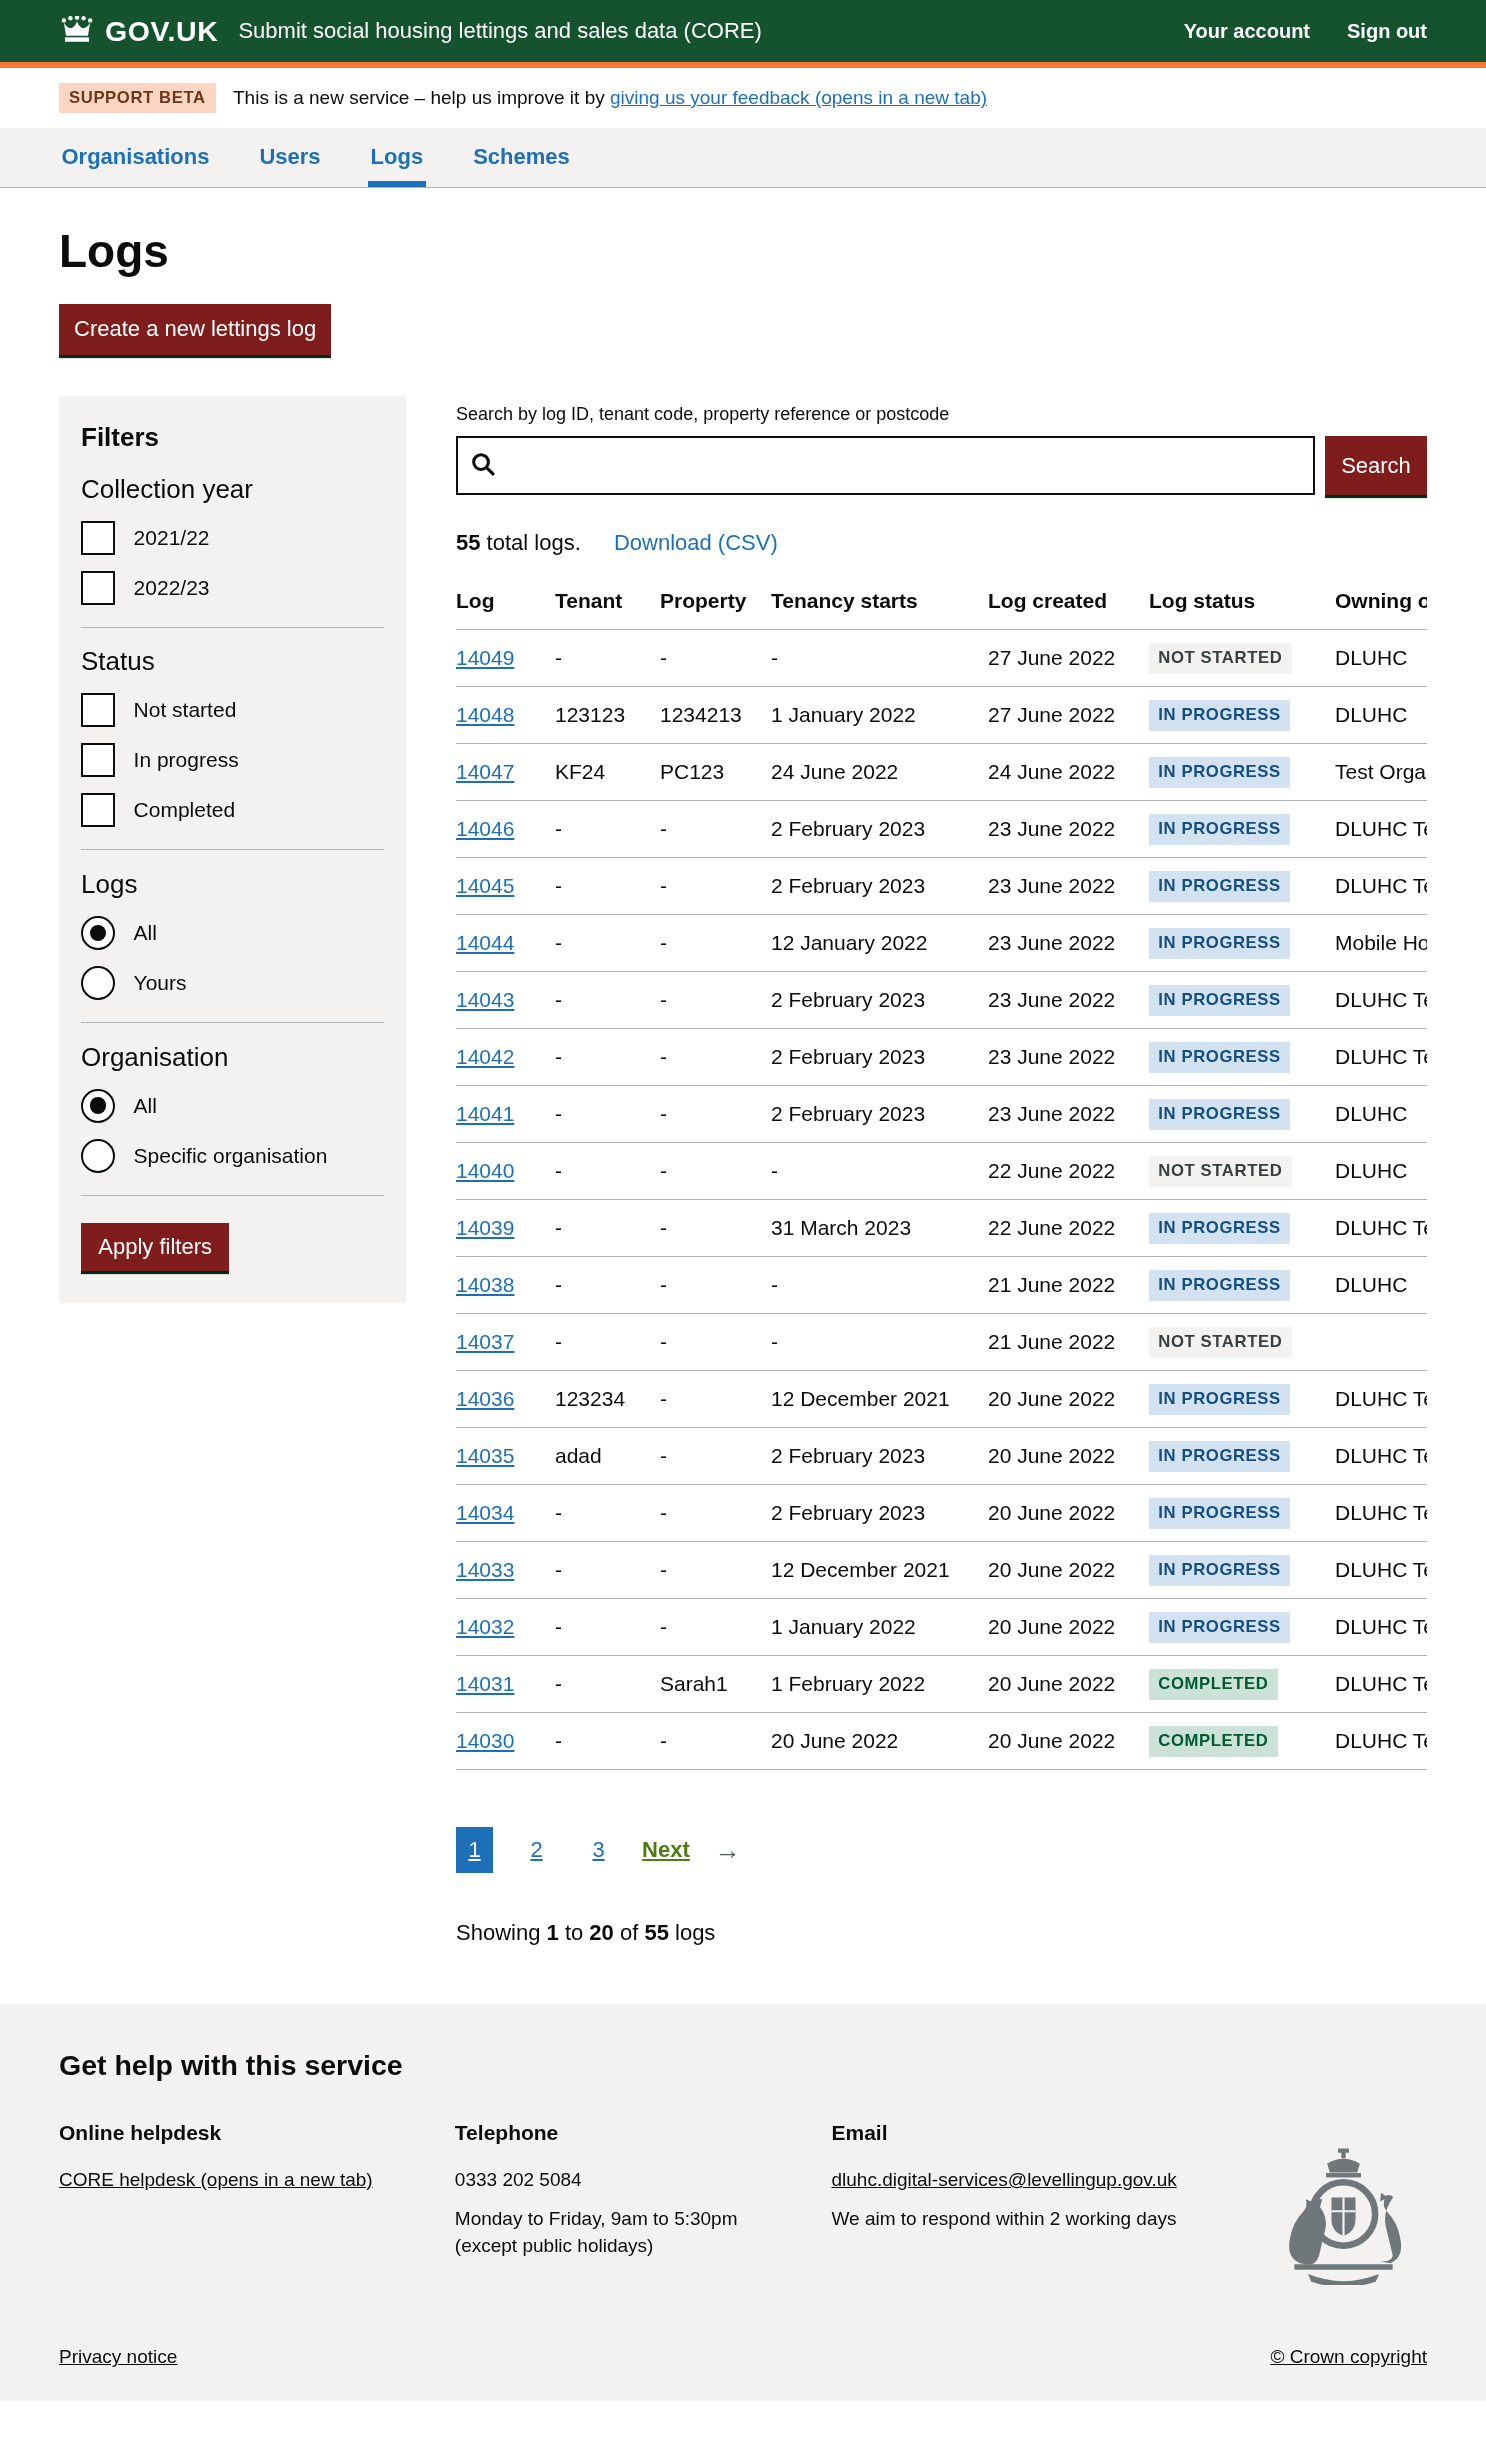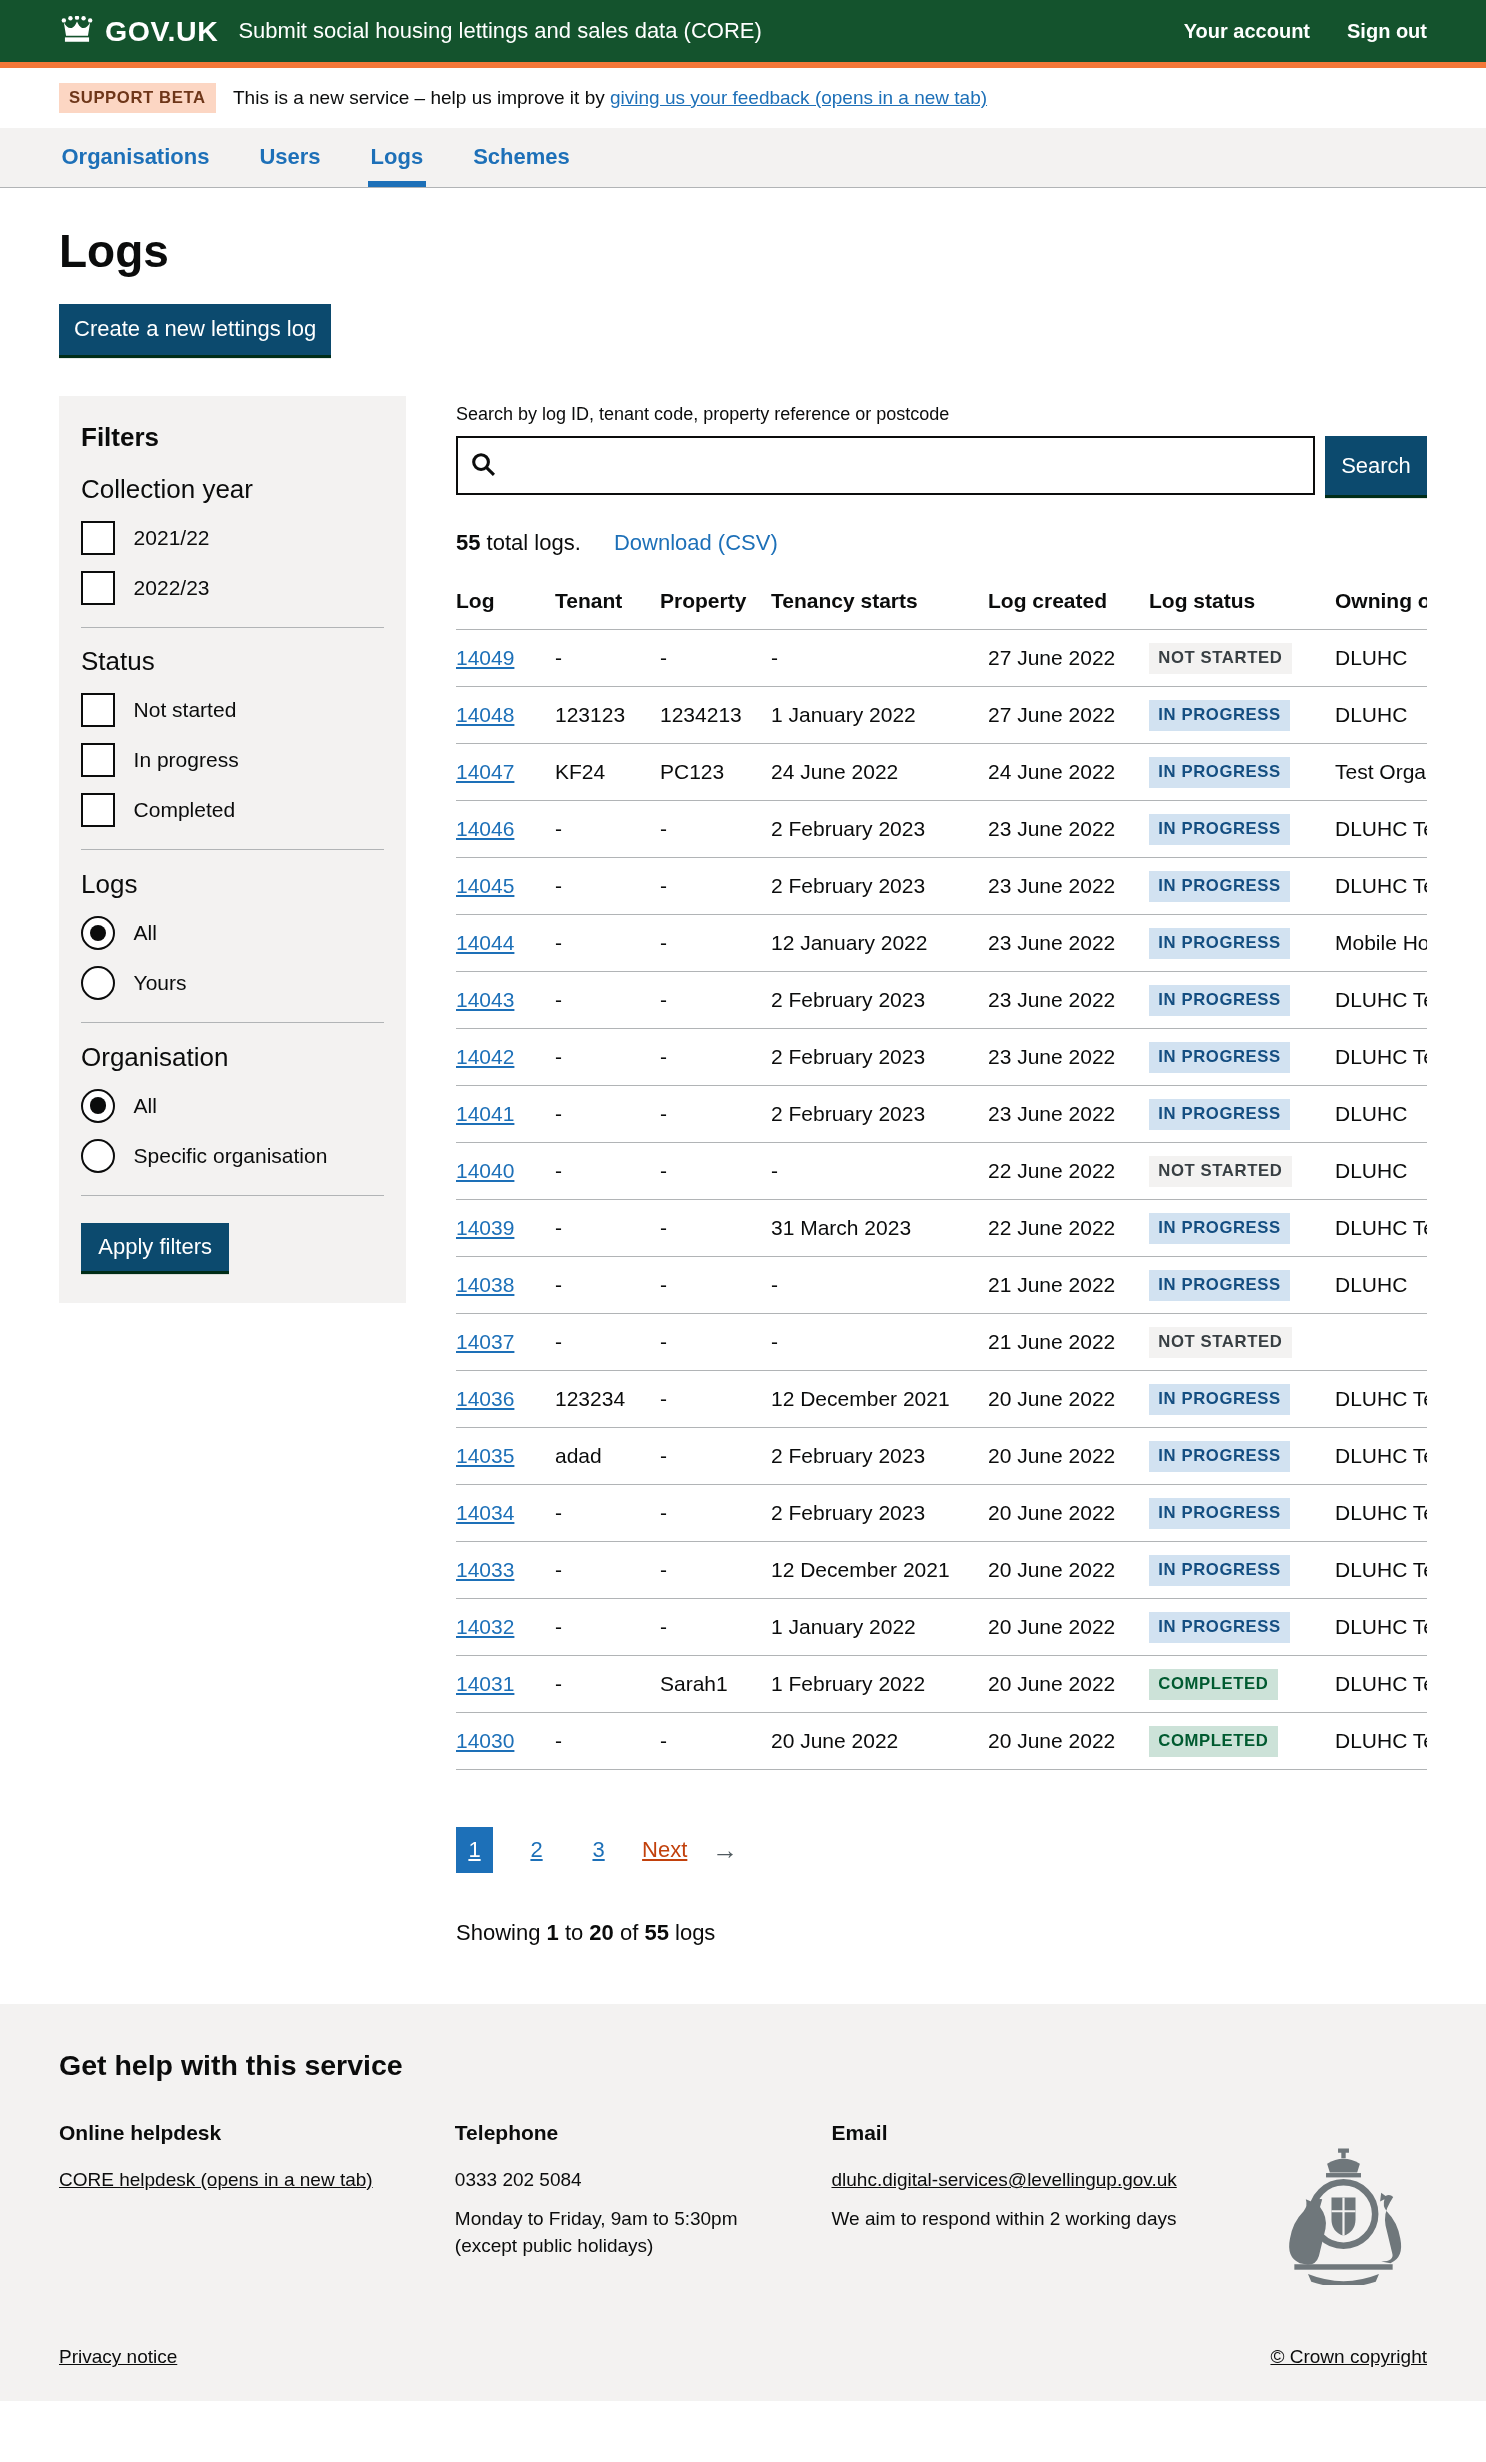--- a/index.html
+++ b/index.html
@@ -26,21 +26,21 @@
   .primary-nav { background:#f3f2f1; border-bottom:1.2px solid #b1b4b6; padding:0 59px;
     display:flex; gap:45px; }
   .nav-item { display:inline-block; color:#1d70b8; font-size:22px; font-weight:700;
     text-decoration:none; padding:16px 2.5px 11px; border-bottom:6.2px solid transparent; }
   .nav-item.active { border-bottom-color:#1d70b8; }
 
   
   .main { padding:0 59px; }
   h1.page-title { font-size:46px; font-weight:700; margin:36px 0 26px; }
 
-  .btn-green { display:inline-block; background:#0c4a6e; color:#fff; border:none;
+  .btn-green { display:inline-block; background:#7f1d1d; color:#fff; border:none;
     font-family:inherit; font-size:22px; padding:12.4px 15px; box-shadow:0 3.1px 0 #002d18;
     cursor:pointer; }
 
   .content-row { display:flex; gap:50px; margin-top:41px; align-items:flex-start; }
 
   
   .filters { width:347px; flex:0 0 347px; background:#f3f2f1; padding:26px 22px 32px; }
   .filters-title { font-size:26px; font-weight:700; margin:0 0 21px; }
   .filter-group-title { font-size:26px; font-weight:400; margin:17.3px 0 13.6px; }
   .filter-option { display:flex; align-items:center; gap:18.6px; margin:16px 0; }
@@ -79,21 +79,21 @@
   .tag { display:inline-block; font-size:16.7px; font-weight:700; letter-spacing:0.6px;
     padding:5.6px 9.3px; white-space:nowrap; }
   .tag-grey { background:#f3f2f1; color:#383f43; }
   .tag-blue { background:#d2e2f1; color:#144e81; }
   .tag-green { background:#cce2d8; color:#005a30; }
 
   
   .pagination { display:flex; align-items:center; gap:25px; margin-top:57px; font-size:22px; }
   .page-link { color:#1d70b8; text-decoration:underline; padding:10px 12.4px; }
   .page-link.current { background:#1d70b8; color:#fff; }
-  .next-link { color:#c2410c; font-weight:400; }
+  .next-link { color:#4d7c0f; font-weight:700; }
   .next-arrow { color:#505a5f; font-size:26px; text-decoration:none; }
   .showing-line { margin:47px 0 0; font-size:22px; }
   .showing-line b { font-weight:700; }
 
   
   .footer { background:#f3f2f1; margin-top:58px; padding:45px 59px 33px; }
   .footer-heading { font-size:28.5px; font-weight:700; margin:0 0 36px; }
   .footer-cols { display:flex; align-items:flex-start; }
   .footer-col h3 { font-size:21px; font-weight:700; margin:0 0 17.3px; }
   .footer-col { font-size:19px; line-height:1.45; }

